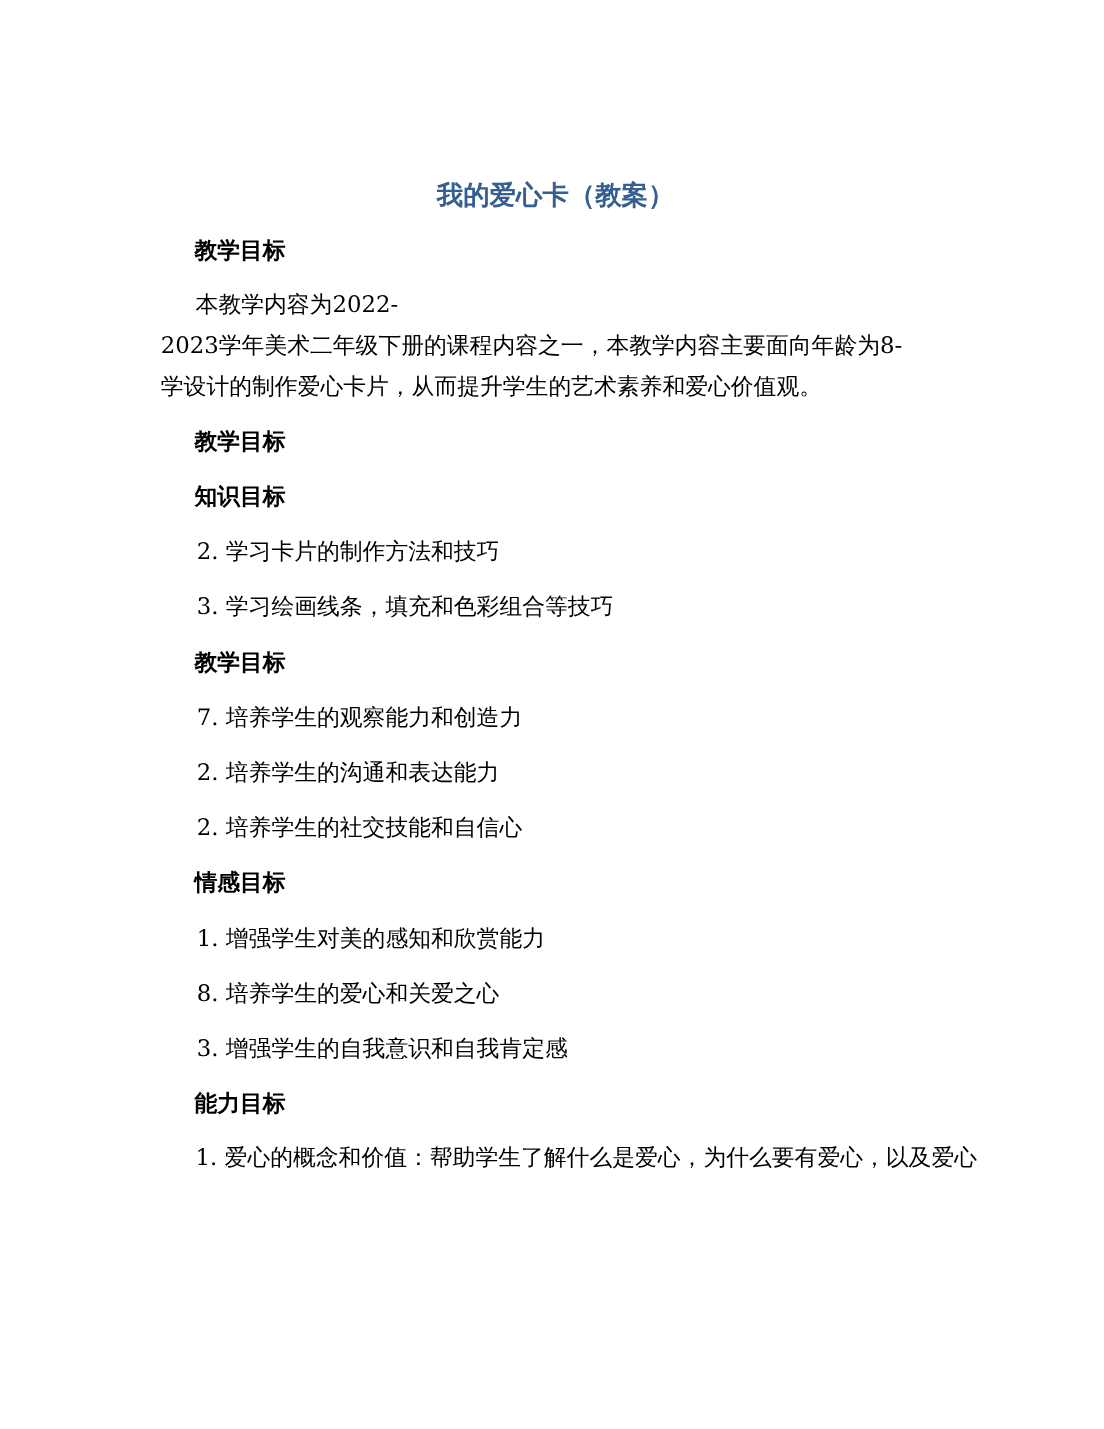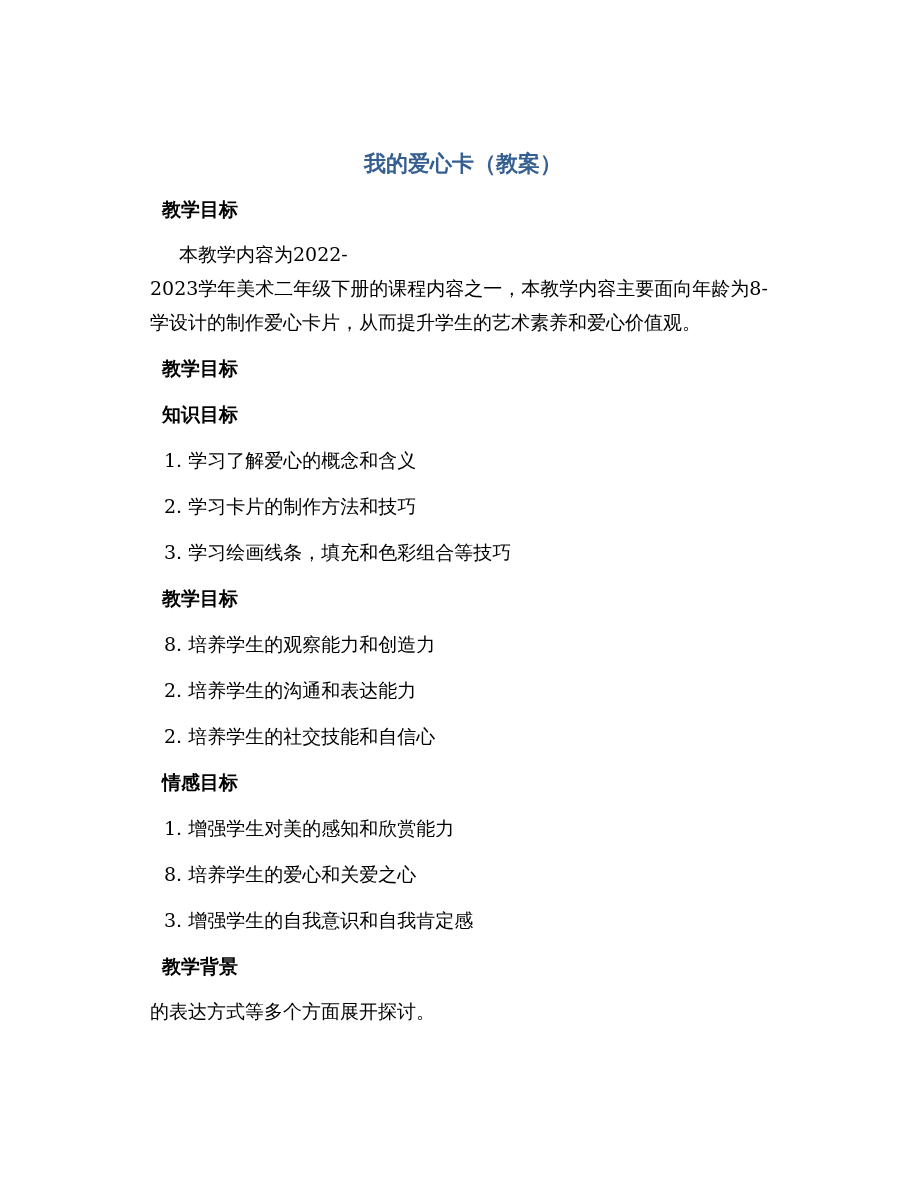--- a/index.html
+++ b/index.html
@@ -33,21 +33,21 @@
   }
   .heading {
     margin: 12px 0 0 0;
     padding-left: 28px;
     font-weight: bold;
     font-size: 19px;
     line-height: 34px;
     white-space: nowrap;
   }
   .para {
-    margin: 11px 0 0 16px;
+    margin: 11px 0 0 0;
   }
   .para .line {
     line-height: 34px;
     white-space: nowrap;
   }
   .para .line.first {
     text-indent: 29px;
   }
   .item {
     margin: 12px 0 0 0;
@@ -66,32 +66,31 @@
   <h2 class="heading">教学目标</h2>
   <div class="para">
     <div class="line first">本教学内容为2022-</div>
     <div class="line">2023学年美术二年级下册的课程内容之一，本教学内容主要面向年龄为8-</div>
     <div class="line">学设计的制作爱心卡片，从而提升学生的艺术素养和爱心价值观。</div>
   </div>
 
   <h2 class="heading">教学目标</h2>
 
   <h2 class="heading">知识目标</h2>
-  <div class="item">1. 学习了解爱心的概念和含义</div>
   <div class="item">2. 学习卡片的制作方法和技巧</div>
   <div class="item">3. 学习绘画线条，填充和色彩组合等技巧</div>
 
   <h2 class="heading">教学目标</h2>
-  <div class="item">8. 培养学生的观察能力和创造力</div>
+  <div class="item">7. 培养学生的观察能力和创造力</div>
   <div class="item">2. 培养学生的沟通和表达能力</div>
   <div class="item">2. 培养学生的社交技能和自信心</div>
 
   <h2 class="heading">情感目标</h2>
   <div class="item">1. 增强学生对美的感知和欣赏能力</div>
   <div class="item">8. 培养学生的爱心和关爱之心</div>
   <div class="item">3. 增强学生的自我意识和自我肯定感</div>
 
-  <h2 class="heading">教学背景</h2>
+  <h2 class="heading">能力目标</h2>
   <div class="para">
-    <div class="line">的表达方式等多个方面展开探讨。</div>
+    <div class="line first">1. 爱心的概念和价值：帮助学生了解什么是爱心，为什么要有爱心，以及爱心</div>
   </div>
 
 </div>
 
 </body></html>

